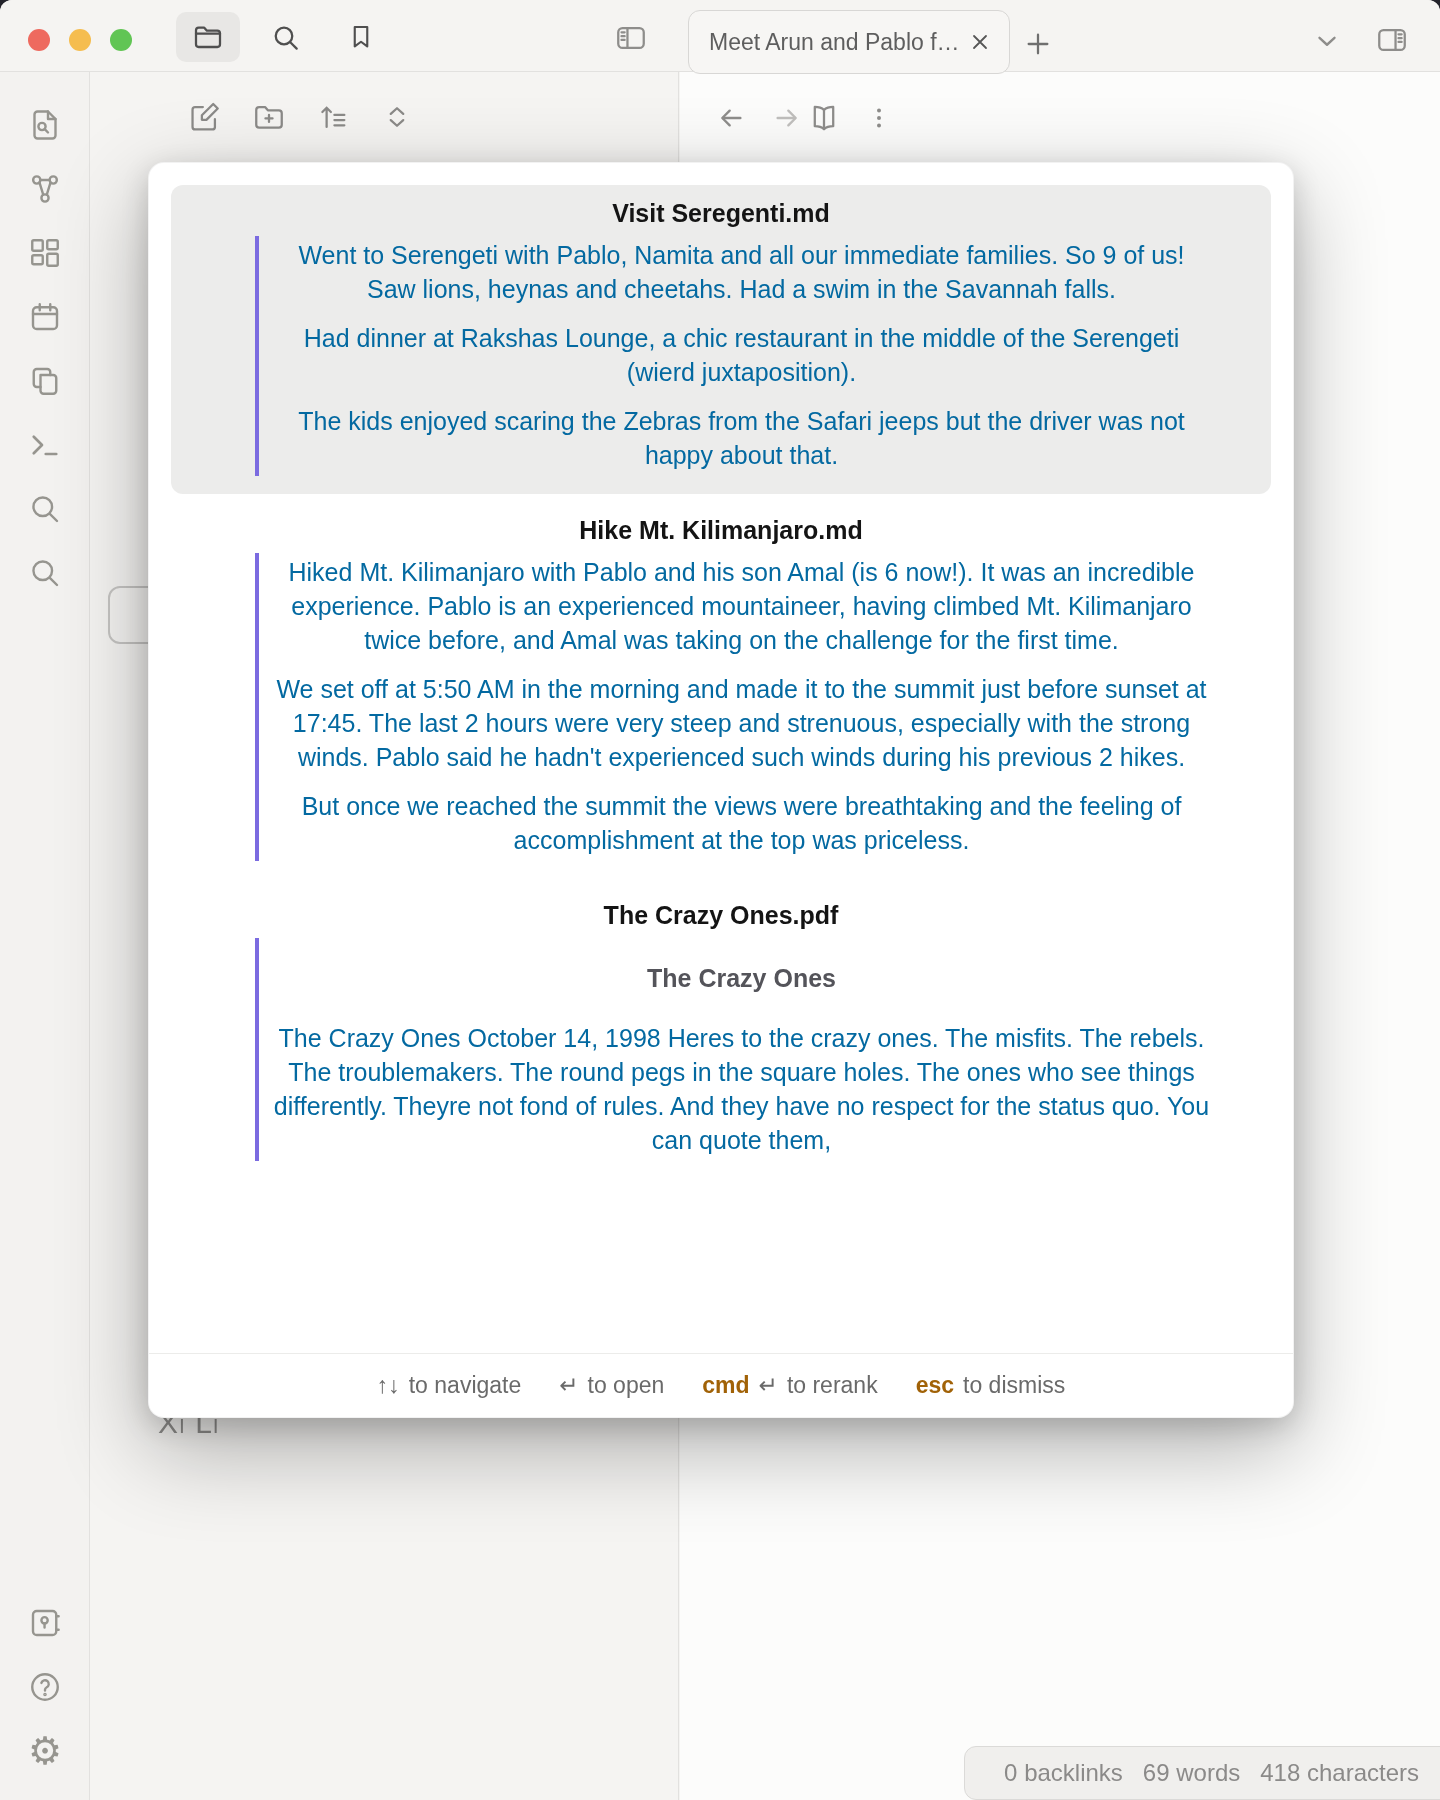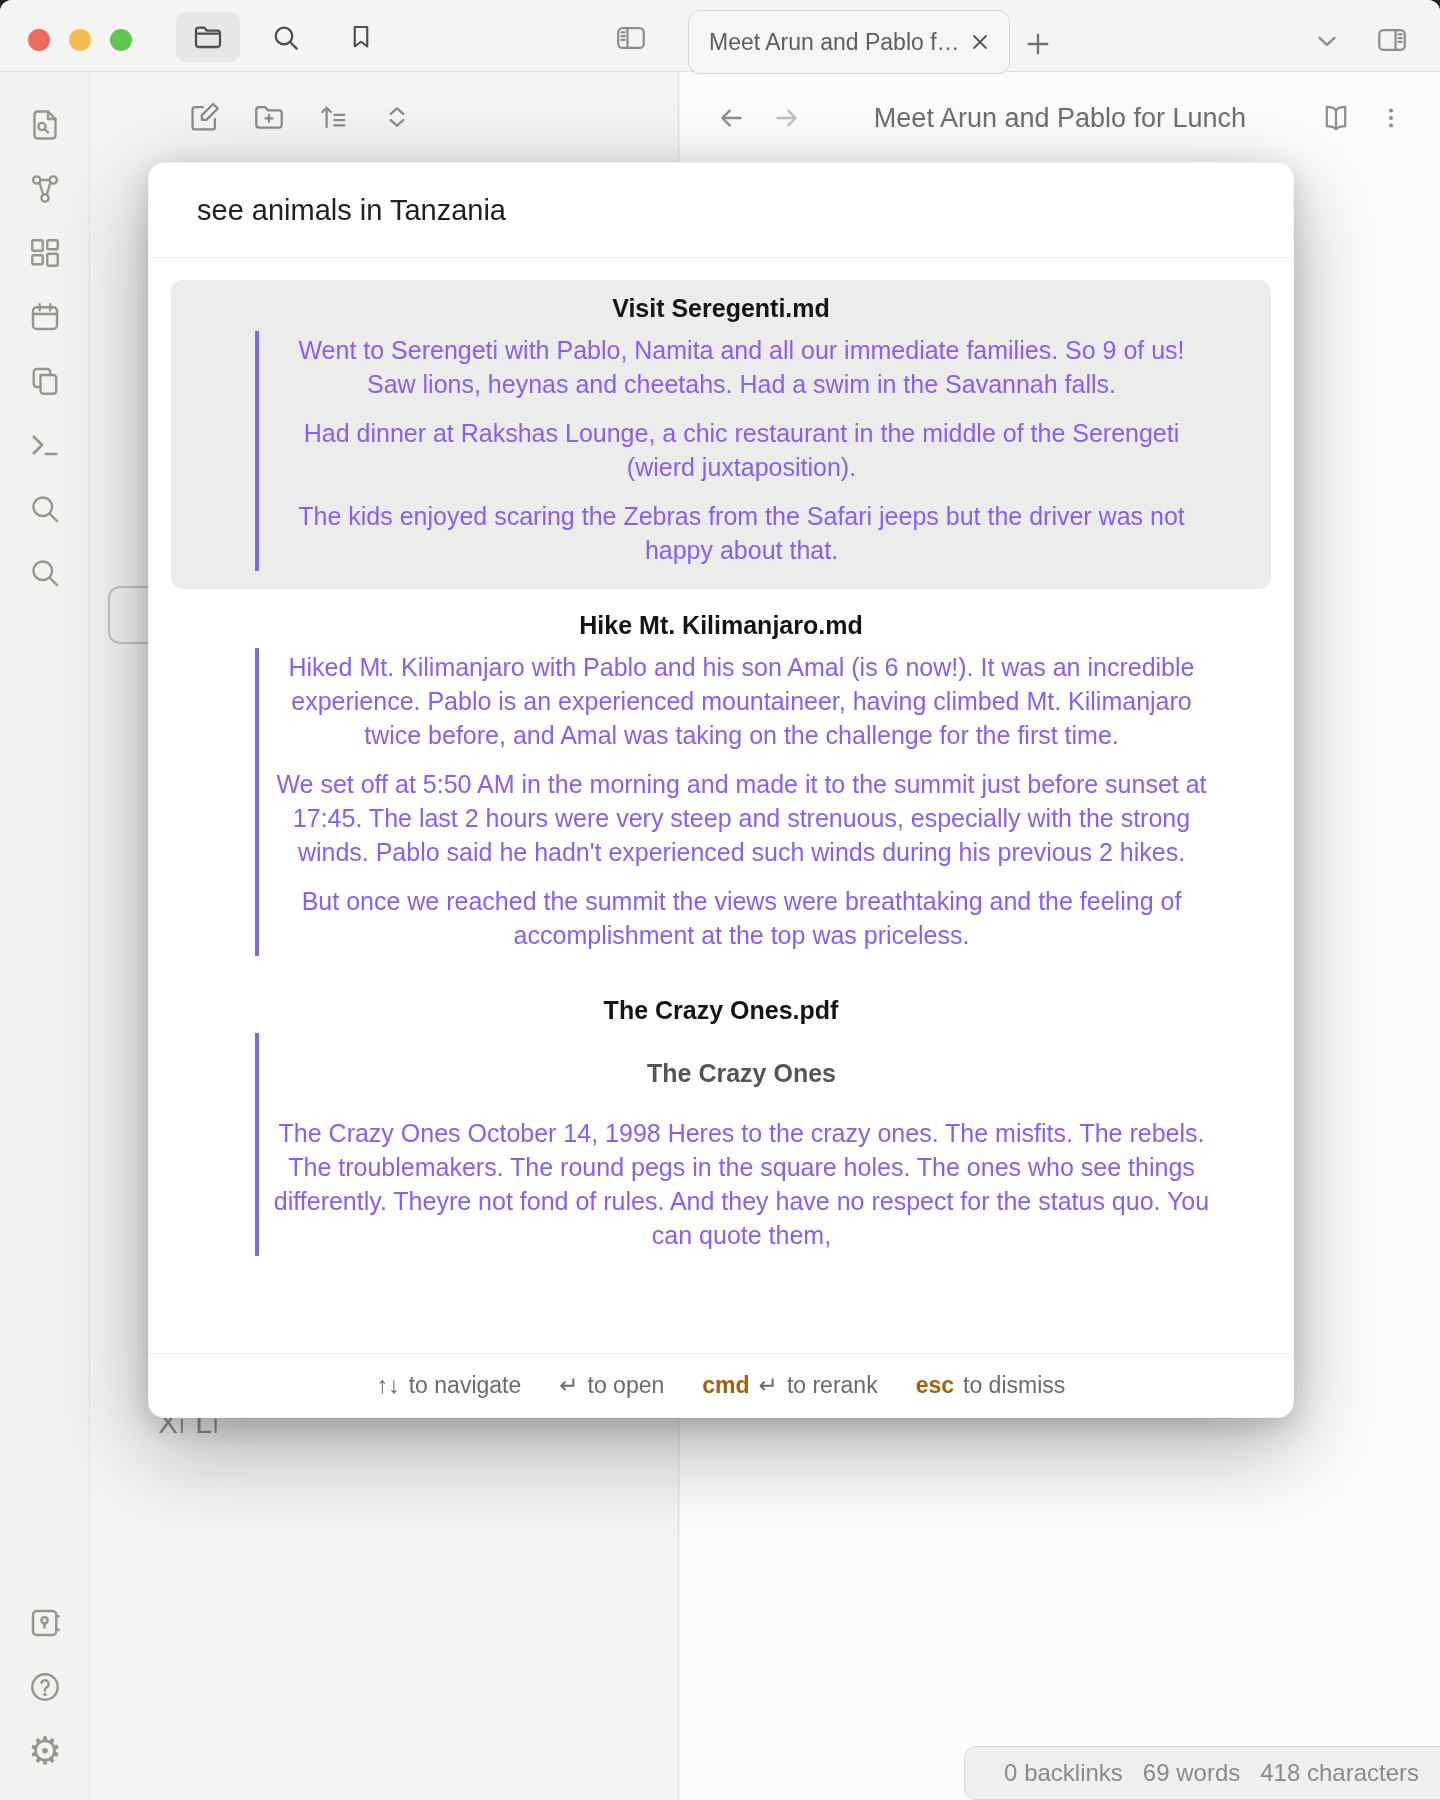--- a/index.html
+++ b/index.html
@@ -54,21 +54,21 @@
   .modal { position:absolute; left:148px; top:162px; width:1146px; height:1256px; background:#ffffff; border-radius:16px; z-index:20;
            box-shadow:0 30px 90px rgba(0,0,0,.30), 0 8px 28px rgba(0,0,0,.16); border:1px solid rgba(0,0,0,.05); display:flex; flex-direction:column; overflow:hidden; }
   .modal-search { height:95px; flex:none; display:flex; align-items:center; padding:0 48px; border-bottom:1px solid #f0efee; }
   .modal-query { font-size:29px; color:#212121; }
   .modal-results { flex:1; overflow:hidden; padding:22px 22px 0 22px; }
   .result-card { border-radius:12px; padding:14px 26px 18px 26px; margin-bottom:8px; background:transparent;text-align:center; }
   .result-card.selected { background:#ececeb; }
   .result-title { font-size:25px; font-weight:700; color:#141414; margin-bottom:8px; }
   .result-quote { margin-left:58px; border-left:4px solid #7b6be0; padding:2px 0 4px 14px; max-width:955px; }
   .quote-heading { font-size:25px; font-weight:700; color:#54545a; margin-bottom:28px; margin-top:24px; }
-  .quote-para { font-size:25px; line-height:34px; color:#8b5cf6; }
+  .quote-para { font-size:25px; line-height:34px; color:#0369a1; }
   .quote-para + .quote-para { margin-top:15px; }
   .modal-footer { height:64px; flex:none; border-top:1px solid #ececea; display:flex; align-items:center; justify-content:center; gap:38px; }
   .hint { font-size:23px; color:#6a6a6a; display:flex; gap:9px; align-items:center; }
   .hint b { color:#a16207; font-weight:700; }
 
   svg { display:block; }
 </style>
 </head>
 <body>
 
@@ -247,21 +247,20 @@
             <path d="M19 12H6"></path>
             <path d="M11 6.5 5.5 12l5.5 5.5"></path>
           </svg>
         </span>
       <span class="nav-arrow nav-fwd">
           <svg width="32" height="32" viewBox="0 0 24 24" fill="none" stroke="currentColor" stroke-width="1.8" stroke-linecap="round" stroke-linejoin="round">
             <path d="M5 12h13"></path>
             <path d="M13 6.5 18.5 12 13 17.5"></path>
           </svg>
         </span>
-      <span class="nav-title">Meet Arun and Pablo for Lunch</span>
       <span class="nav-book">
           <svg width="36" height="34" viewBox="0 0 24 24" fill="none" stroke="currentColor" stroke-width="1.6" stroke-linecap="round" stroke-linejoin="round">
             <path d="M12 6.2C10.4 4.8 8.4 4.2 5.5 4.2v13.6c2.9 0 4.9.6 6.5 2 1.6-1.4 3.6-2 6.5-2V4.2c-2.9 0-4.9.6-6.5 2z"></path>
             <path d="M12 6.2v13.6"></path>
           </svg>
         </span>
       <span class="nav-dots">
           <svg width="28" height="30" viewBox="0 0 24 24" fill="currentColor">
             <circle cx="12" cy="5.5" r="1.7"></circle>
             <circle cx="12" cy="12" r="1.7"></circle>
@@ -281,23 +280,20 @@
   <div class="frag frag-highlight" style="left:1287px; top:1228px;">nch"</div>
   <div class="frag" style="left:1293px; top:1270px;">SD</div>
 
   <div class="status-pill">
     <span>0 backlinks</span>
     <span>69 words</span>
     <span>418 characters</span>
   </div>
 
   <div class="modal">
-    <div class="modal-search">
-      <span class="modal-query">see animals in Tanzania</span>
-    </div>
     <div class="modal-results" id="results">
         <div class="result-card selected">
           <div class="result-title">Visit Seregenti.md</div>
           <div class="result-quote">
             <p class="quote-para">Went to Serengeti with Pablo, Namita and all our immediate families. So 9 of us! Saw lions, heynas and cheetahs. Had a swim in the Savannah falls.</p>
             <p class="quote-para">Had dinner at Rakshas Lounge, a chic restaurant in the middle of the Serengeti (wierd juxtaposition).</p>
             <p class="quote-para">The kids enjoyed scaring the Zebras from the Safari jeeps but the driver was not happy about that.</p>
           </div>
         </div>
         <div class="result-card">

